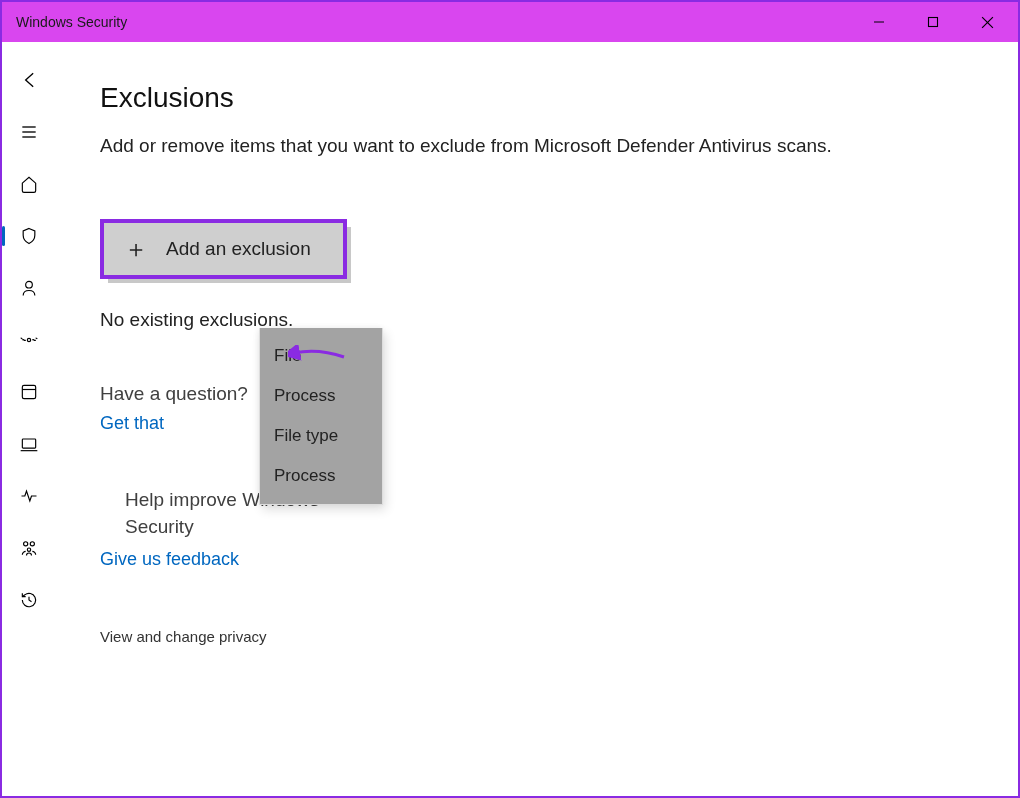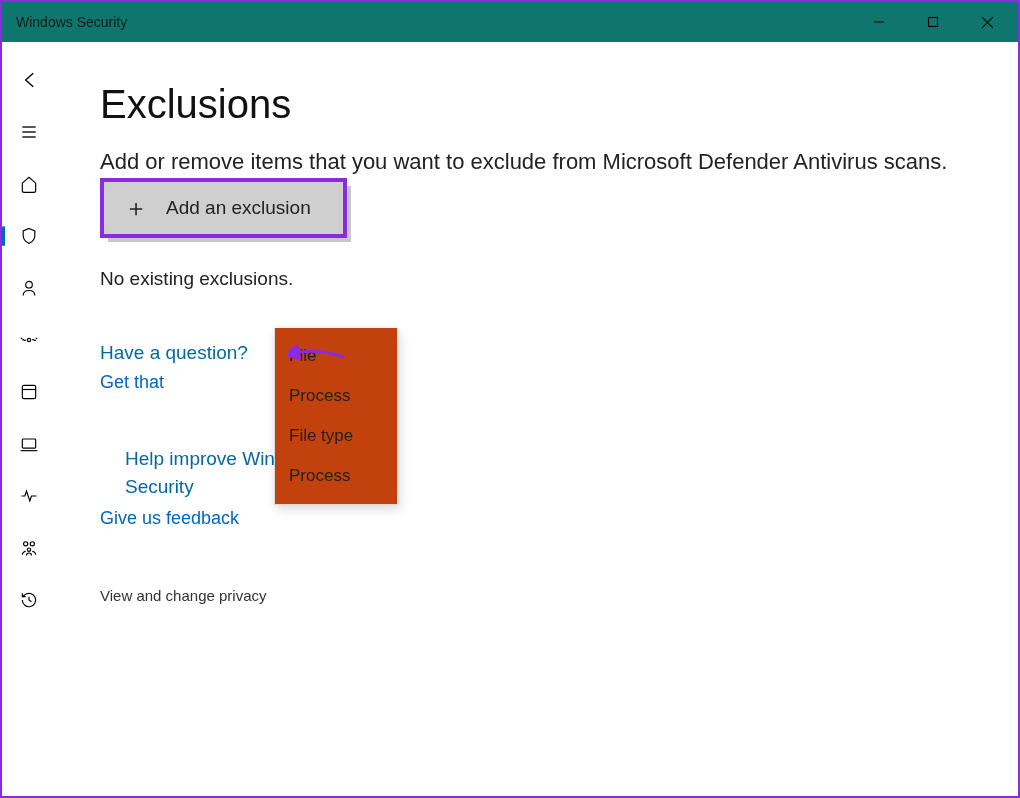--- a/index.html
+++ b/index.html
@@ -10,21 +10,21 @@
       height: 798px;
       overflow: hidden;
       position: relative;
       border: 2px solid #8a2be2;
     }
     .titlebar {
       display: flex;
       align-items: center;
       height: 40px;
       padding: 0 4px 0 14px;
-      background: #0f766e;
+      background: #d946ef;
     }
     .titlebar-title {
       font-size: 14px;
       color: #1a1a1a;
       flex: 1;
     }
     .win-controls { display: flex; gap: 0; }
     .win-btn {
       width: 54px;
       height: 40px;
@@ -62,28 +62,29 @@
       background: #0067c0;
       border-radius: 2px;
     }
     .side-item svg { width: 20px; height: 20px; }
     .content {
       flex: 1;
       padding: 40px 44px 0 44px;
       position: relative;
     }
     h1.page-title {
-      font-size: 40px;
+      font-size: 28px;
       font-weight: 500;
       color: #111;
       margin-bottom: 18px;
     }
     .page-desc {
-      font-size: 22px;
-      color: #222;
+      font-size: 19px;
+      color: #222;
+      margin-bottom: 58px;
       line-height: 1.5;
     }
     .add-excl-btn {
       display: inline-flex;
       align-items: center;
       gap: 18px;
       background: #cfcfcf;
       border: 4px solid #8a2be2;
       padding: 10px 32px 10px 20px;
       font-size: 19px;
@@ -93,42 +94,42 @@
       margin-bottom: 30px;
     }
     .plus-icon { font-size: 24px; font-weight: 300; }
     .no-existing {
       font-size: 19px;
       color: #222;
       margin-bottom: 52px;
     }
     .section-heading {
       font-size: 19px;
-      color: #0369a1;
+      color: #404040;
       margin-bottom: 8px;
     }
     .section-heading.narrow { max-width: 240px; line-height: 1.45; margin-left: 25px; }
     .link {
       color: #0067c0;
       font-size: 18px;
       cursor: pointer;
       display: inline-block;
       margin-bottom: 52px;
     }
     .priv-desc {
       font-size: 15px;
       color: #333;
       margin-top: 6px;
     }
     .dropdown {
       position: absolute;
-      left: 218px;
+      left: 203px;
       top: 286px;
       width: 124px;
-      background: #c2410c;
+      background: #a3a3a3;
       border: 1px solid #ddd;
       border-top: none;
       box-shadow: 3px 5px 10px rgba(0,0,0,0.12), -1px 0 6px rgba(0,0,0,0.06);
       padding: 8px 0;
     }
     .dropdown-item {
       padding: 10px 14px;
       font-size: 17px;
       color: #222;
       cursor: pointer;

